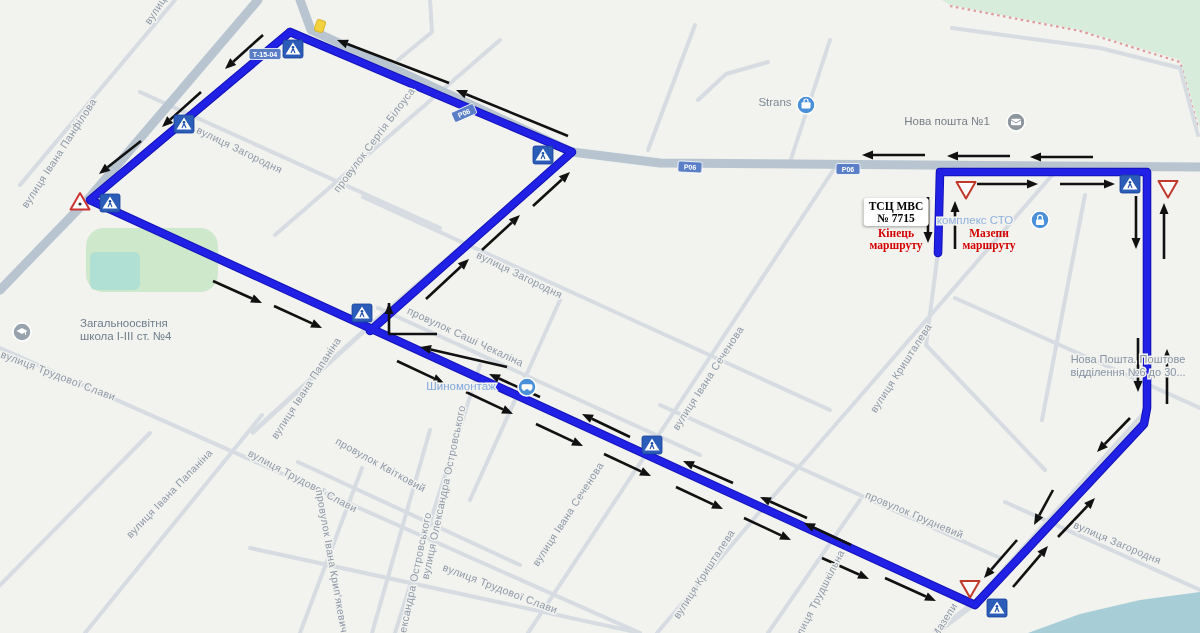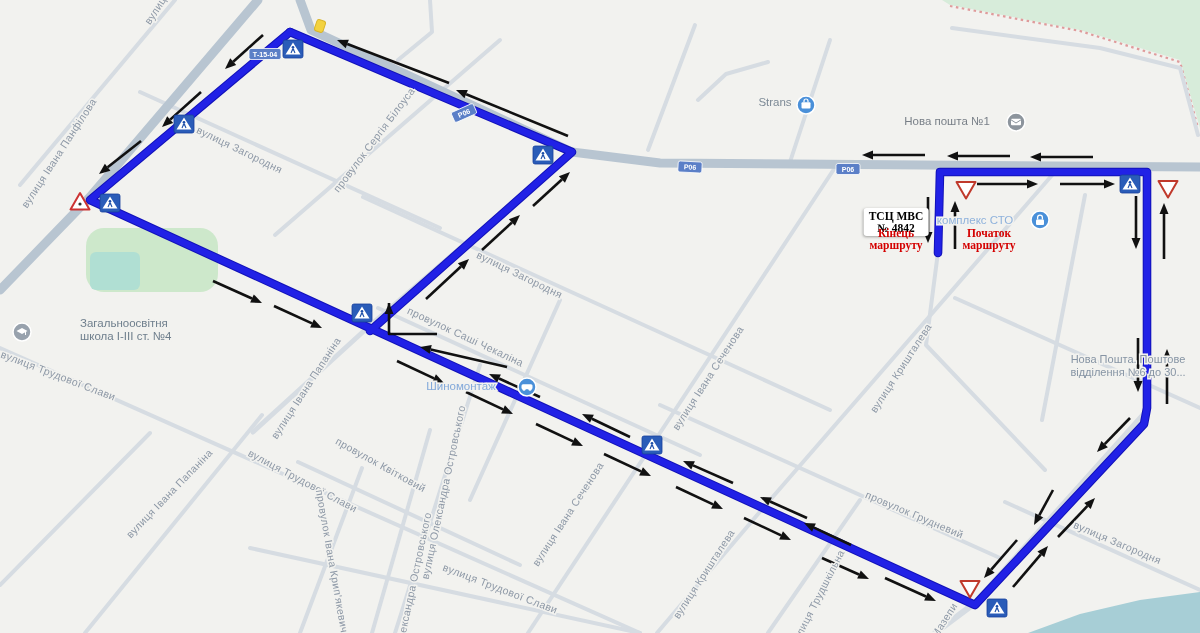--- a/index.html
+++ b/index.html
@@ -348,25 +348,25 @@
         <circle cx="22" cy="332" r="9" fill="#98a2ad" stroke="#fff" stroke-width="1.5"></circle>
         <polygon points="22,328 16.5,331 22,334 27.5,331" fill="#fff"></polygon>
         <path d="M25.5 332 v3" stroke="#fff" stroke-width="1"></path>
         <text x="80" y="327" font-size="11.5" fill="#6e7e8c" paint-order="stroke" stroke="#f2f2ef" stroke-width="3">Загальноосвітня</text>
         <text x="80" y="340" font-size="11.5" fill="#6e7e8c" paint-order="stroke" stroke="#f2f2ef" stroke-width="3">школа І-ІІІ ст. №4</text>
       </g>
       <text x="1128" y="363" text-anchor="middle" font-size="11" fill="#8694a4" paint-order="stroke" stroke="#f2f2ef" stroke-width="3">Нова Пошта. Поштове</text>
       <text x="1128" y="376" text-anchor="middle" font-size="11" fill="#8694a4" paint-order="stroke" stroke="#f2f2ef" stroke-width="3">відділення №6 до 30...</text>
     </svg>
 
-  <div class="anno tsc-box" style="left:896px;top:208px;">
+  <div class="anno tsc-box" style="left:896px;top:198px;">
     <div>ТСЦ МВС</div>
-    <div>№ 4842</div>
+    <div>№ 7715</div>
   </div>
   <div class="anno red-label" style="left:896px;top:227px;">
     <div>Кінець</div>
     <div>маршруту</div>
   </div>
   <div class="anno red-label" style="left:989px;top:227px;">
-    <div>Початок</div>
+    <div>Мазепи</div>
     <div>маршруту</div>
   </div>
 </div>
 
 </body></html>

